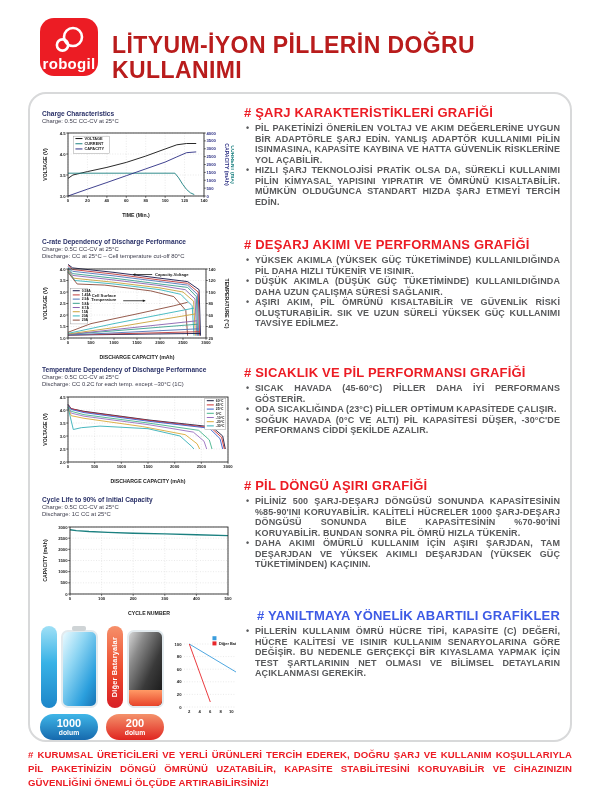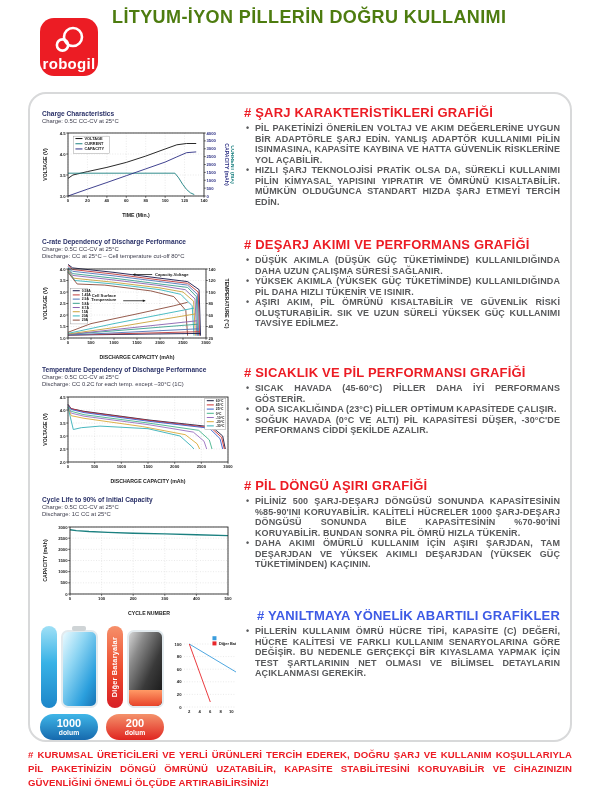--- a/index.html
+++ b/index.html
@@ -5,22 +5,22 @@
   * { margin:0; padding:0; box-sizing:border-box; }
   body { font-family:"Liberation Sans", sans-serif; background:#fff; }
   .page { position:relative; width:600px; height:800px; background:#fff; overflow:hidden; }
 
   
   .logo { position:absolute; left:40px; top:18px; width:58px; height:58px;
           background:#ec1c24; border-radius:14px; display:flex; flex-direction:column;
           align-items:center; justify-content:center; }
   .logo svg { display:block; margin-top:2px; }
   .logo-text { color:#fff; font-size:15px; font-weight:700; letter-spacing:.3px; margin-top:-1px; }
-  .page-title { position:absolute; left:112px; top:8px; width:440px;
-          color:#4d7c0f; font-size:18px; font-weight:800; line-height:1.07; letter-spacing:.4px; }
+  .page-title { position:absolute; left:112px; top:33px; width:440px;
+          color:#b91c1c; font-size:23px; font-weight:800; line-height:1.07; letter-spacing:.4px; }
 
   
   .card { position:absolute; left:28px; top:92px; width:544px; height:650px;
           border:2px solid #d8d9da; border-radius:18px; background:#fff; }
 
   
   .chart-block { position:absolute; left:12px; width:200px; }
   .c-title { font-size:6.6px; font-weight:700; color:#2a3168; margin-bottom:1px; }
   .c-sub   { font-size:5.9px; font-weight:400; color:#3a3a4a; line-height:1.25; }
   .chart-block svg { margin-top:3px; display:block; }
@@ -443,40 +443,40 @@
     </div>
 
     <div class="sec" style="top:11px">
       <h3>#  ŞARJ KARAKTERİSTİKLERİ GRAFİĞİ</h3>
       <div class="b">PİL PAKETİNİZİ ÖNERİLEN VOLTAJ VE AKIM DEĞERLERİNE UYGUN BİR ADAPTÖRLE ŞARJ EDİN. YANLIŞ ADAPTÖR KULLANIMI PİLİN ISINMASINA, KAPASİTE KAYBINA VE HATTA GÜVENLİK RİSKLERİNE YOL AÇABİLİR.</div>
       <div class="b">HIZLI ŞARJ TEKNOLOJİSİ PRATİK OLSA DA, SÜREKLİ KULLANIMI PİLİN KİMYASAL YAPISINI YIPRATIR VE ÖMRÜNÜ KISALTABİLİR. MÜMKÜN OLDUĞUNCA STANDART HIZDA ŞARJ ETMEYİ TERCİH EDİN.</div>
     </div>
 
     <div class="sec" style="top:143px">
       <h3>#  DEŞARJ AKIMI VE PERFORMANS GRAFİĞİ</h3>
+      <div class="b">YÜKSEK AKIMLA (YÜKSEK GÜÇ TÜKETİMİNDE) KULLANILDIĞINDA PİL DAHA HIZLI TÜKENİR VE ISINIR.</div>
       <div class="b">DÜŞÜK AKIMLA (DÜŞÜK GÜÇ TÜKETİMİNDE) KULLANILDIĞINDA DAHA UZUN ÇALIŞMA SÜRESİ SAĞLANIR.</div>
-      <div class="b">YÜKSEK AKIMLA (YÜKSEK GÜÇ TÜKETİMİNDE) KULLANILDIĞINDA PİL DAHA HIZLI TÜKENİR VE ISINIR.</div>
       <div class="b">AŞIRI AKIM, PİL ÖMRÜNÜ KISALTABİLİR VE GÜVENLİK RİSKİ OLUŞTURABİLİR. SIK VE UZUN SÜRELİ YÜKSEK GÜÇ KULLANIMI TAVSİYE EDİLMEZ.</div>
     </div>
 
     <div class="sec" style="top:271px">
       <h3>#  SICAKLIK VE PİL PERFORMANSI GRAFİĞİ</h3>
       <div class="b">SICAK HAVADA (45-60°C) PİLLER DAHA İYİ PERFORMANS GÖSTERİR.</div>
       <div class="b">ODA SICAKLIĞINDA (23°C) PİLLER OPTİMUM KAPASİTEDE ÇALIŞIR.</div>
       <div class="b">SOĞUK HAVADA (0°C VE ALTI) PİL KAPASİTESİ DÜŞER, -30°C'DE PERFORMANS CİDDİ ŞEKİLDE AZALIR.</div>
     </div>
 
     <div class="sec" style="top:384px">
       <h3>#  PİL DÖNGÜ AŞIRI GRAFİĞİ</h3>
       <div class="b">PİLİNİZ 500 ŞARJ-DEŞARJ DÖNGÜSÜ SONUNDA KAPASİTESİNİN %85-90'INI KORUYABİLİR. KALİTELİ HÜCRELER 1000 ŞARJ-DEŞARJ DÖNGÜSÜ SONUNDA BİLE KAPASİTESİNİN %70-90'İNİ KORUYABİLİR. BUNDAN SONRA PİL ÖMRÜ HIZLA TÜKENİR.</div>
       <div class="b">DAHA AKIMI ÖMÜRLÜ KULLANIM İÇİN AŞIRI ŞARJDAN, TAM DEŞARJDAN VE YÜKSEK AKIMLI DEŞARJDAN (YÜKSEK GÜÇ TÜKETİMİNDEN) KAÇININ.</div>
     </div>
 
     <div class="sec blue" style="top:514px">
       <h3>#  YANILTMAYA YÖNELİK ABARTILI GRAFİKLER</h3>
-      <div class="b">PİLLERİN KULLANIM ÖMRÜ HÜCRE TİPİ, KAPASİTE (C) DEĞERİ, HÜCRE KALİTESİ VE FARKLI KULLANIM SENARYOLARINA GÖRE DEĞİŞİR. BU NEDENLE GERÇEKÇİ BİR KIYASLAMA YAPMAK İÇİN TEST ŞARTLARININ NET OLMASI VE BİLİMSEL DETAYLARIN AÇIKLANMASI GEREKİR.</div>
+      <div class="b">PİLLERİN KULLANIM ÖMRÜ HÜCRE TİPİ, KAPASİTE (C) DEĞERİ, HÜCRE KALİTESİ VE ISINIR KULLANIM SENARYOLARINA GÖRE DEĞİŞİR. BU NEDENLE GERÇEKÇİ BİR KIYASLAMA YAPMAK İÇİN TEST ŞARTLARININ NET OLMASI VE BİLİMSEL DETAYLARIN AÇIKLANMASI GEREKİR.</div>
     </div>
 
   </div>
 
   <div class="footer">#  KURUMSAL ÜRETİCİLERİ VE YERLİ ÜRÜNLERİ TERCİH EDEREK, DOĞRU ŞARJ VE KULLANIM KOŞULLARIYLA PİL PAKETİNİZİN DÖNGÜ ÖMRÜNÜ UZATABİLİR, KAPASİTE STABİLİTESİNİ KORUYABİLİR VE CİHAZINIZIN GÜVENLİĞİNİ ÖNEMLİ ÖLÇÜDE ARTIRABİLİRSİNİZ!</div>
 
 </div>
 
 </body></html>

